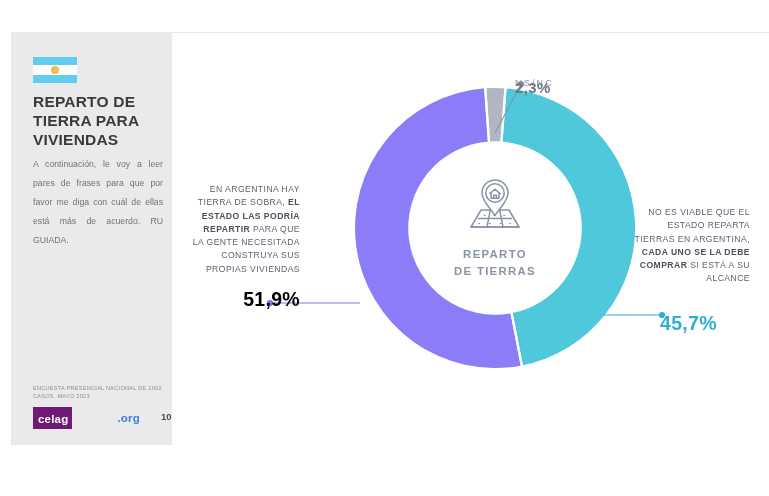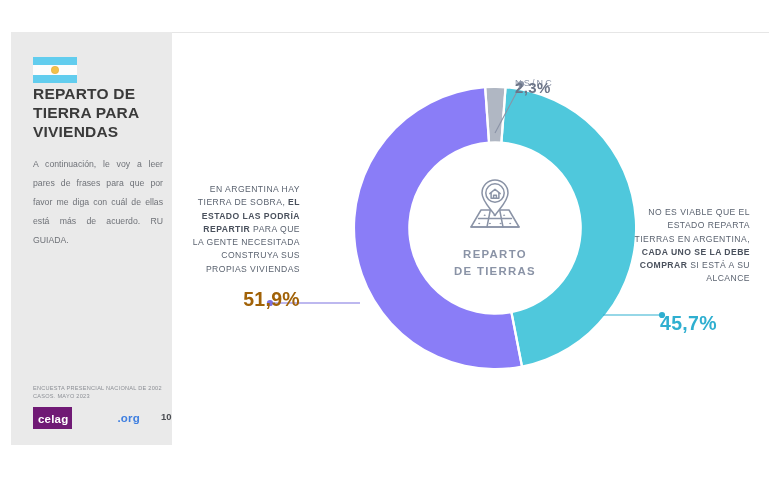--- a/index.html
+++ b/index.html
@@ -22,21 +22,21 @@
     position:absolute;left:33px;top:57px;width:44px;height:26px;
     background:#fff;box-shadow:0 0 0 0 transparent;
   }
   .flag .band-t{position:absolute;left:0;top:0;width:44px;height:8px;background:#62cdee;}
   .flag .band-m{position:absolute;left:0;top:8px;width:44px;height:10px;background:#fdfdfd;}
   .flag .band-b{position:absolute;left:0;top:18px;width:44px;height:8px;background:#62cdee;}
   .flag .sun{position:absolute;left:18px;top:9px;width:8px;height:8px;border-radius:50%;
     background:radial-gradient(circle,#f2c14a 45%,#e8b94a 60%,#f0cf7a 100%);}
 
   .panel-title{
-    position:absolute;left:33px;top:84px;width:130px;
+    position:absolute;left:33px;top:92px;width:130px;
     font-size:15.5px;line-height:19px;font-weight:bold;color:#3a3a3a;
     letter-spacing:0.2px;
   }
   .panel-desc{
     position:absolute;left:33px;top:155px;width:130px;
     font-size:8.7px;line-height:19px;color:#6f7278;text-align:justify;
   }
 
   .footnote{
     position:absolute;left:33px;top:384px;width:132px;
@@ -66,21 +66,21 @@
   }
 
   
   .callout-left{
     position:absolute;left:15px;top:150px;width:110px;
     text-align:right;font-size:8.6px;line-height:13.3px;color:#5b6370;letter-spacing:0.45px;
   }
   .callout-left b{color:#4a515d;font-weight:bold;}
   .pct-left{
     position:absolute;left:20px;top:255px;width:105px;text-align:right;
-    font-size:19.5px;font-weight:bold;color:#a16207;letter-spacing:0.3px;
+    font-size:19.5px;font-weight:bold;color:#000000;letter-spacing:0.3px;
   }
 
   .callout-right{
     position:absolute;left:450px;top:173px;width:125px;
     text-align:right;font-size:8.6px;line-height:13.3px;color:#5b6370;letter-spacing:0.45px;
   }
   .callout-right b{color:#4a515d;font-weight:bold;}
   .pct-right{
     position:absolute;left:485px;top:272px;width:90px;text-align:left;
     font-size:19.5px;font-weight:bold;color:#2fafd0;letter-spacing:0.3px;margin-top:7px;

